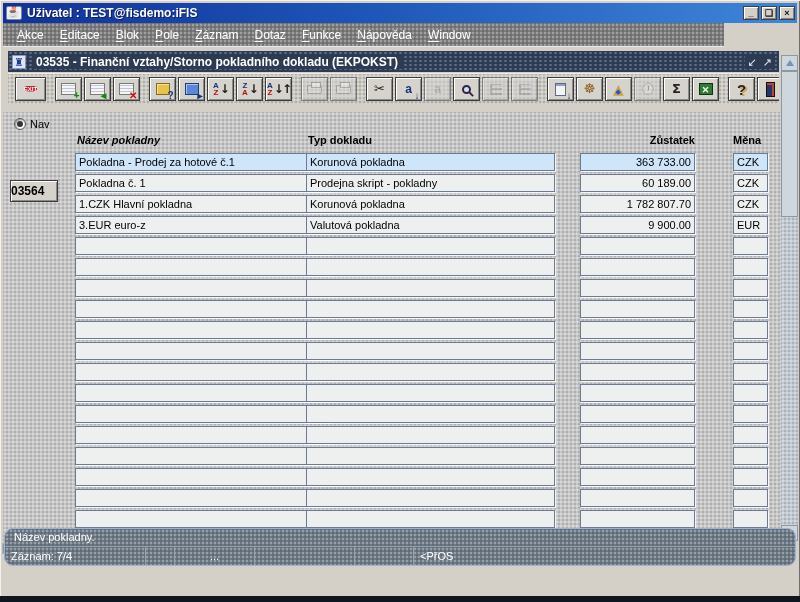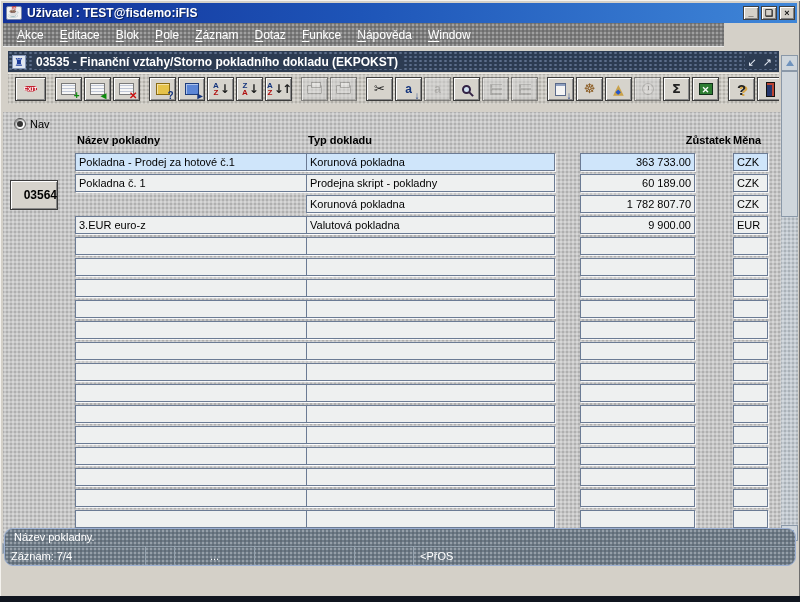--- a/index.html
+++ b/index.html
@@ -97,27 +97,27 @@
     text-align:center;border:1px solid #12301a;}
   .qhelp{font:bold 15px/15px "Liberation Sans",sans-serif;color:#222;text-shadow:2px 1px 0 #d9a440;}
   .cutic{width:9px;height:15px;background:#24356a;border:1px solid #111;box-shadow:inset -2px 2px 0 #b43;}
   
   .content{position:absolute;left:3px;top:112px;width:778px;height:439px;background-color:#c7c7c7;}
   .radio-row{position:absolute;left:11px;top:6px;display:flex;align-items:center;}
   .radio{width:12px;height:12px;border-radius:50%;background:#fff;border:1px solid #555;
     box-shadow:inset 1px 1px 2px #888;position:relative;}
   .radio::after{content:"";position:absolute;left:2px;top:2px;width:6px;height:6px;border-radius:50%;background:#333;}
   .radio-label{font-size:11px;color:#000;margin-left:4px;}
-  .nav-btn{position:absolute;left:7px;top:68px;width:48px;height:30px;background:#d6d3cc;
+  .nav-btn{position:absolute;left:7px;top:68px;width:48px;height:22px;background:#d6d3cc;
     border:1px solid #3c3c3c;box-shadow:inset 1px 1px 0 #fff,inset -1px -1px 0 #8a8a8a;
-    font:bold 12px/20px "Liberation Sans",sans-serif;text-align:right;color:#000;padding:0;}
+    font:bold 12px/20px "Liberation Sans",sans-serif;text-align:left;color:#000;padding:0;}
   .col-hdr{position:absolute;top:22px;font:bold 11px/13px "Liberation Sans",sans-serif;color:#000;white-space:nowrap;}
-  .hdr-name{left:74px;}
+  .hdr-name{left:74px;font-style:italic;}
   .hdr-type{left:305px;}
-  .hdr-balance{left:577px;width:115px;text-align:right;margin-left:36px;}
+  .hdr-balance{left:577px;width:115px;text-align:right;}
   .hdr-currency{left:730px;}
   .rows{position:absolute;left:72px;top:41px;width:700px;}
   .trow{position:relative;height:18px;margin-bottom:3px;}
   .cell{
     position:absolute;top:0;height:18px;background:#eef0f0;
     border:1px solid #6b7b94;box-shadow:1px 1px 0 rgba(255,255,255,.85);
     font-size:11px;line-height:16px;color:#000;padding:0 3px;white-space:nowrap;overflow:hidden;
   }
   .cell.sel{background:#cfe5fa;}
   .c-name{left:0;width:257px;}
@@ -408,20 +408,21 @@
           <div class="cell c-balance sel">363 733.00</div>
           <div class="cell c-currency sel">CZK</div>
         </div>
         <div class="trow">
           <div class="cell c-name">Pokladna č. 1</div>
           <div class="cell c-type">Prodejna skript - pokladny</div>
           <div class="cell c-balance">60 189.00</div>
           <div class="cell c-currency">CZK</div>
         </div>
         <div class="trow">
+          <div class="cell c-name">1.CZK Hlavní pokladna</div>
           <div class="cell c-type">Korunová pokladna</div>
           <div class="cell c-balance">1 782 807.70</div>
           <div class="cell c-currency">CZK</div>
         </div>
         <div class="trow">
           <div class="cell c-name">3.EUR euro-z</div>
           <div class="cell c-type">Valutová pokladna</div>
           <div class="cell c-balance">9 900.00</div>
           <div class="cell c-currency">EUR</div>
         </div>

